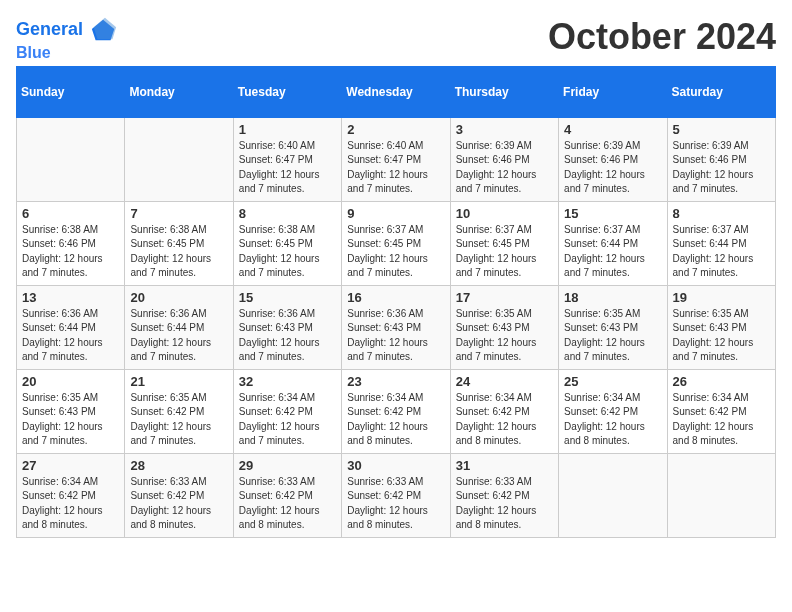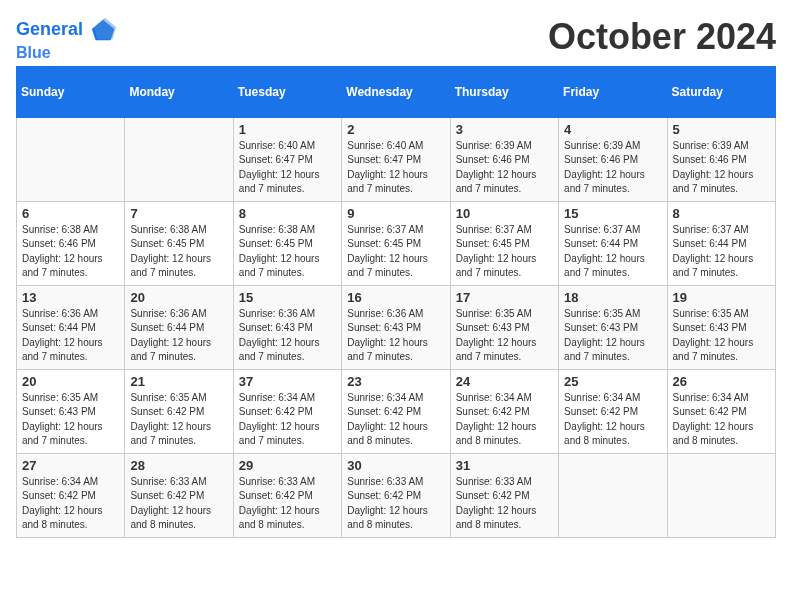--- a/index.html
+++ b/index.html
@@ -255,21 +255,21 @@
 Sunset: 6:43 PM
 Daylight: 12 hours and 7 minutes.</div>
         </td>
         <td>
           <span class="day-num">21</span>
           <div class="day-info" style="white-space: pre-line;">Sunrise: 6:35 AM
 Sunset: 6:42 PM
 Daylight: 12 hours and 7 minutes.</div>
         </td>
         <td>
-          <span class="day-num">37</span>
+          <span class="day-num">32</span>
           <div class="day-info" style="white-space: pre-line;">Sunrise: 6:34 AM
 Sunset: 6:42 PM
 Daylight: 12 hours and 7 minutes.</div>
         </td>
         <td>
           <span class="day-num">23</span>
           <div class="day-info" style="white-space: pre-line;">Sunrise: 6:34 AM
 Sunset: 6:42 PM
 Daylight: 12 hours and 8 minutes.</div>
         </td>

